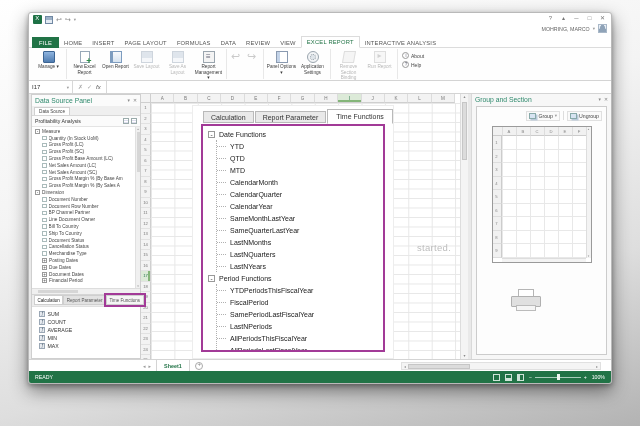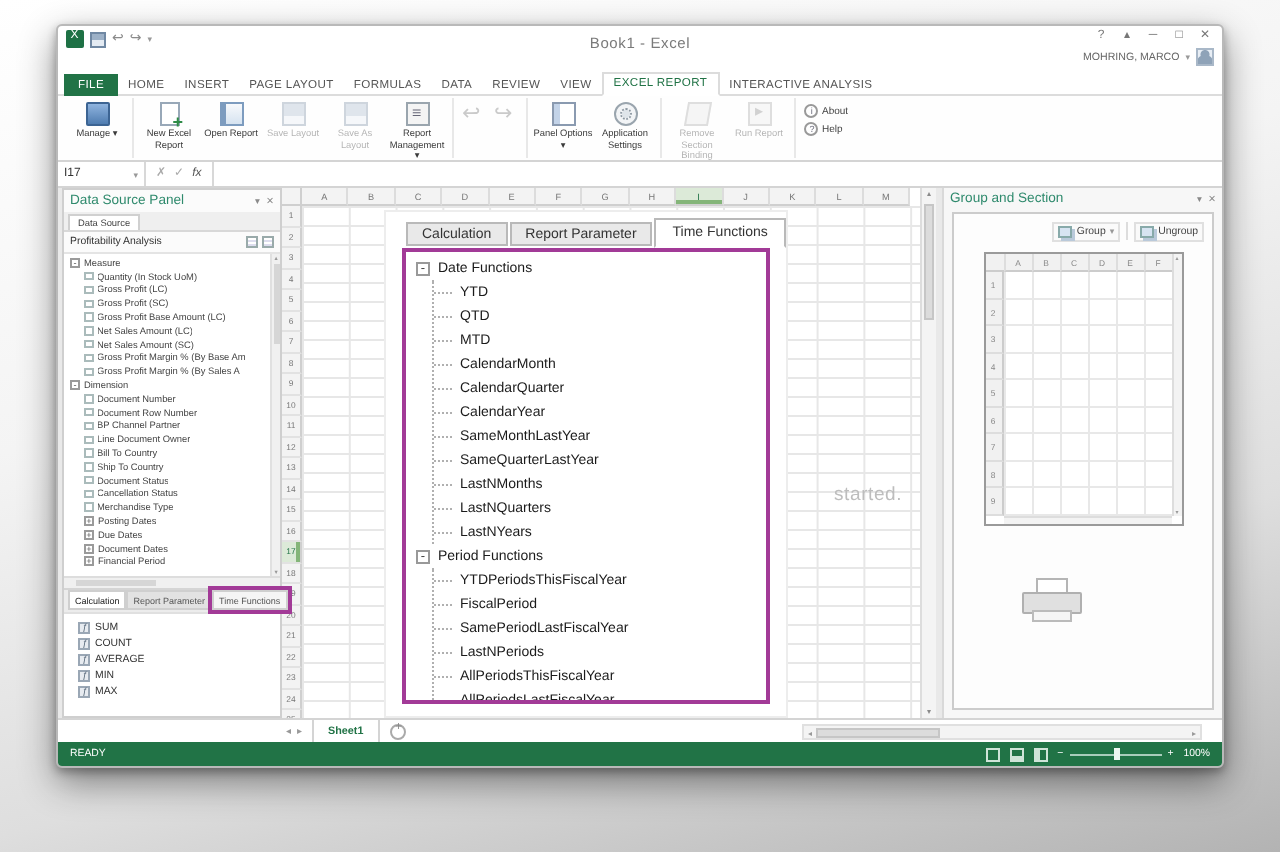--- a/index.html
+++ b/index.html
@@ -172,21 +172,20 @@
   <div class="win">
 
     <div class="titlebar">
       <div class="qat">
         <span class="qlogo"></span>
         <span class="qsave"></span>
         <span class="qarr">↩</span>
         <span class="qarr">↪</span>
         <span class="qdd">▾</span>
       </div>
-      <div class="title">Book1 - Excel</div>
       <div class="tright">
         <div class="wctrls">
             <div class="wc">?</div>
             <div class="wc">▴</div>
             <div class="wc">─</div>
             <div class="wc">□</div>
             <div class="wc">✕</div>
           </div>
         <div class="userrow">
           <span>MOHRING, MARCO</span>

